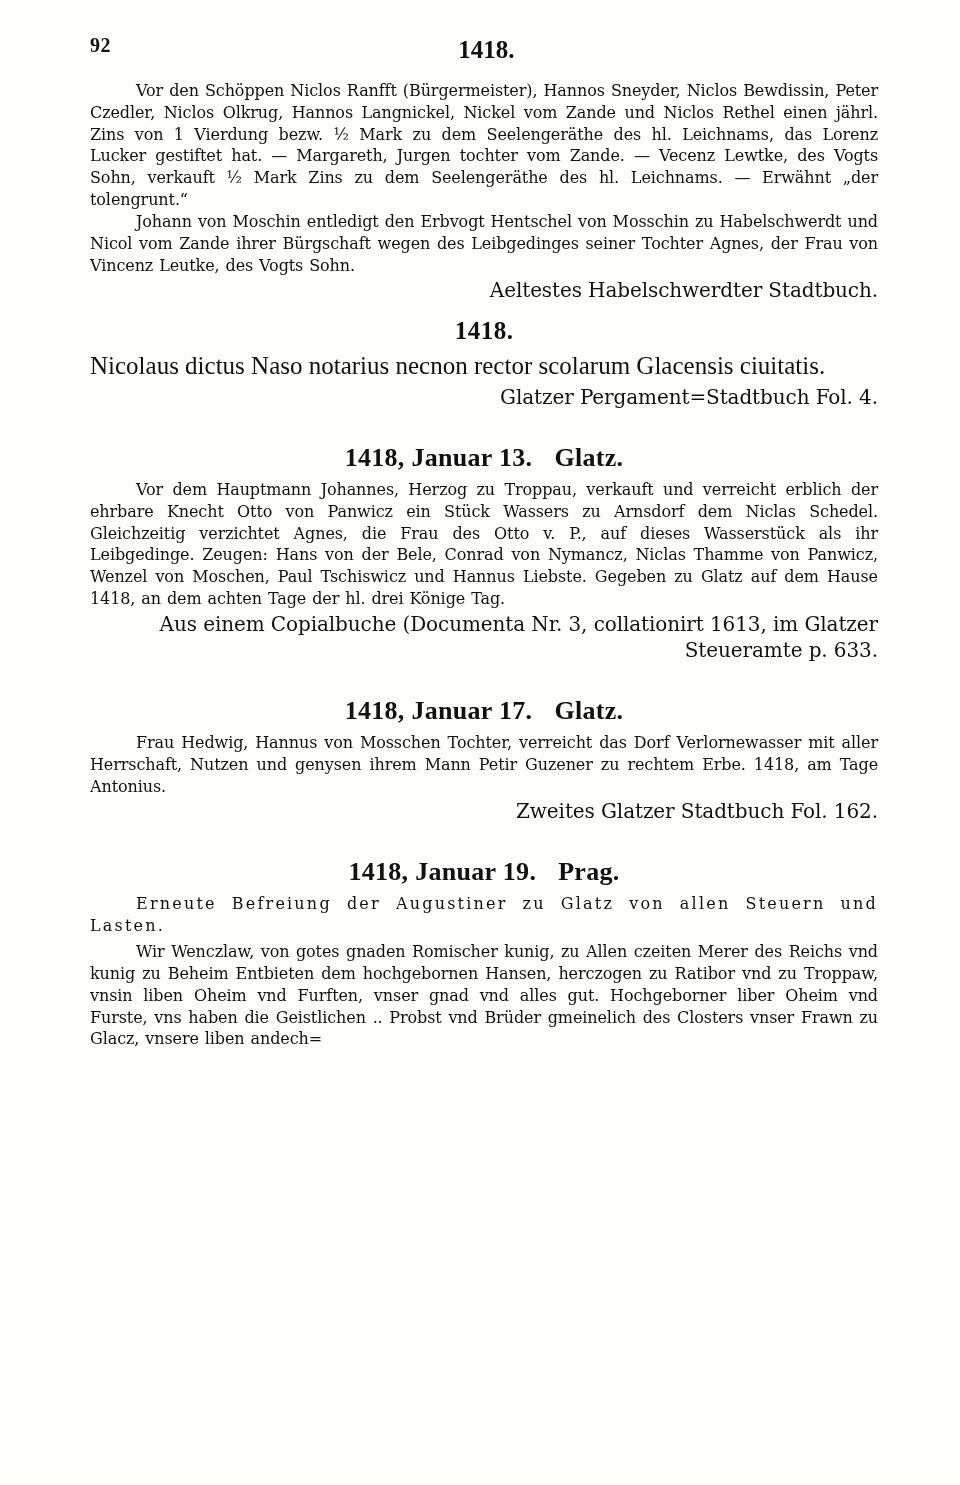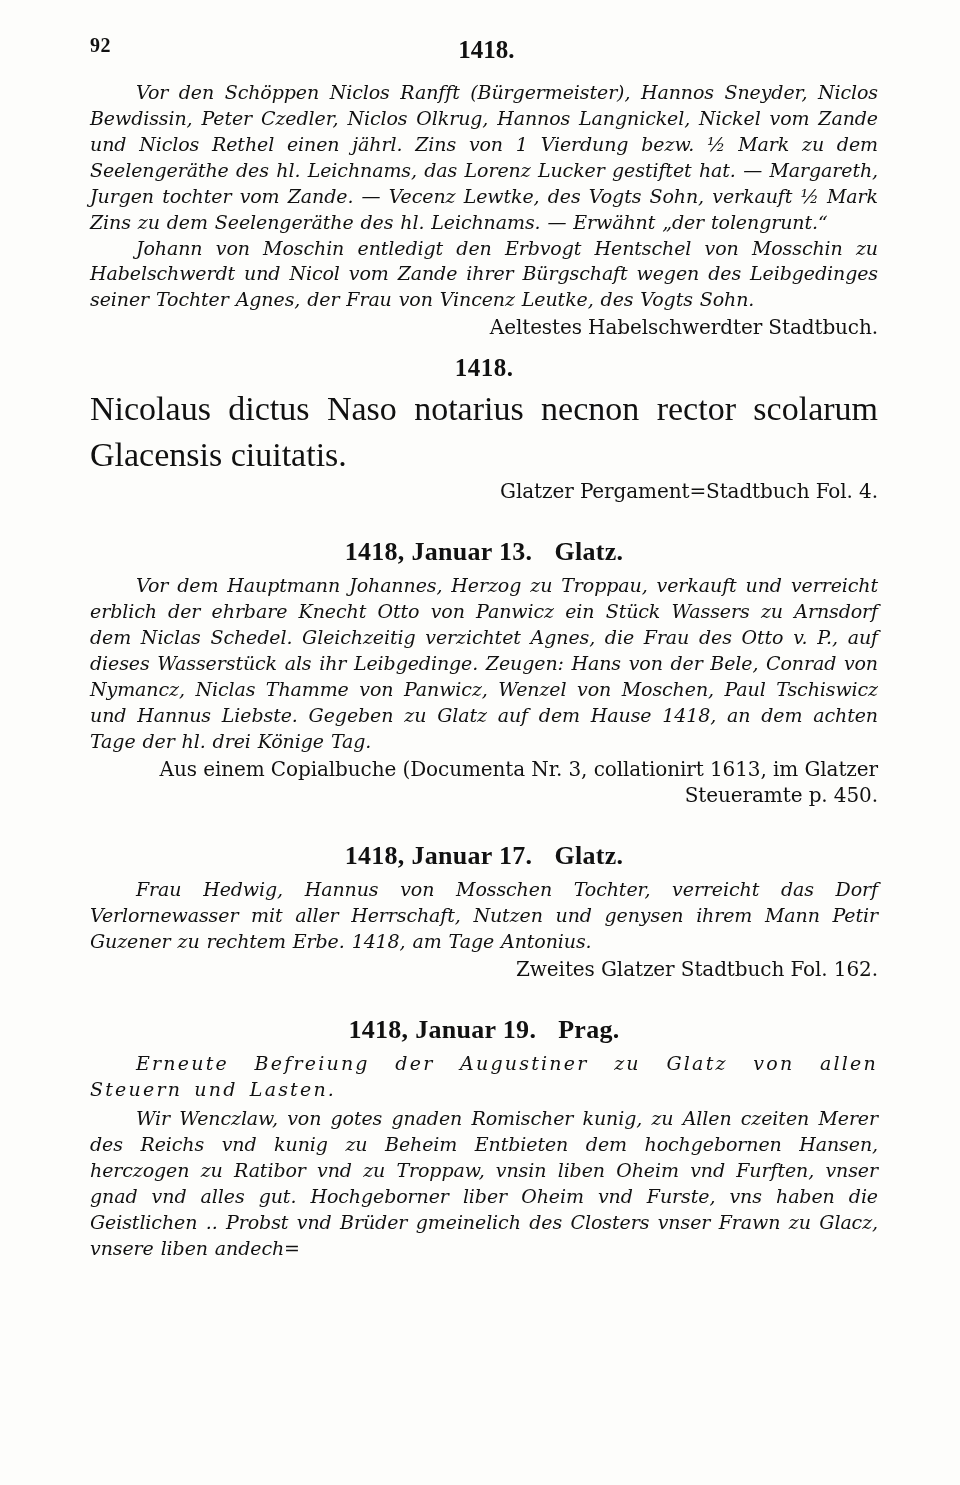--- a/index.html
+++ b/index.html
@@ -44,27 +44,26 @@
     transform: translateX(-46%);
     top: 2px;
     font-family: "Liberation Serif", serif;
     font-weight: bold;
     font-size: 25px;
   }
 
   
   .frak {
     font-family: "DejaVu Serif", serif;
-    font-size: 19px;
+    font-size: 16px;
     line-height: 1.365;
     text-align: justify;
     text-justify: inter-word;
     letter-spacing: -0.1px;
     word-spacing: 1px;
-    font-style: italic;
   }
   .frak p {
     margin: 0;
   }
   .indent {
     text-indent: 46px;
   }
   .src {
     font-family: "DejaVu Serif", serif;
     font-size: 20px;
@@ -77,21 +76,21 @@
   .centered-year {
     text-align: center;
     font-family: "Liberation Serif", serif;
     font-weight: bold;
     font-size: 25px;
     margin: 14px 0 4px 0;
     letter-spacing: 0.5px;
   }
   .latin {
     font-family: "Liberation Serif", serif;
-    font-size: 34px;
+    font-size: 25px;
     line-height: 1.34;
     text-align: justify;
     margin: 0;
   }
   .head {
     text-align: center;
     font-family: "Liberation Serif", serif;
     font-weight: bold;
     font-size: 26px;
     margin: 33px 0 6px 0;
@@ -129,21 +128,21 @@
     <div class="centered-year">1418.</div>
     <p class="latin indent-l">Nicolaus dictus Naso notarius necnon rector scolarum Glacensis ciuitatis.</p>
     <p class="src">Glatzer Pergament=Stadtbuch Fol. 4.</p>
 
     <div class="head">
       <span>1418, Januar 13.</span><span class="gap"></span><span>Glatz.</span>
     </div>
     <div class="frak">
       <p class="indent">Vor dem Hauptmann Johannes, Herzog zu Troppau, verkauft und verreicht erblich der ehrbare Knecht Otto von Panwicz ein Stück Wassers zu Arnsdorf dem Niclas Schedel. Gleichzeitig verzichtet Agnes, die Frau des Otto v. P., auf dieses Wasserstück als ihr Leibgedinge. Zeugen: Hans von der Bele, Conrad von Nymancz, Niclas Thamme von Panwicz, Wenzel von Moschen, Paul Tschiswicz und Hannus Liebste. Gegeben zu Glatz auf dem Hause 1418, an dem achten Tage der hl. drei Könige Tag.</p>
     </div>
-    <p class="src">Aus einem Copialbuche (Documenta Nr. 3, collationirt 1613, im Glatzer Steueramte p. 450.</p>
+    <p class="src">Aus einem Copialbuche (Documenta Nr. 3, collationirt 1613, im Glatzer Steueramte p. 633.</p>
 
     <div class="head">
       <span>1418, Januar 17.</span><span class="gap"></span><span>Glatz.</span>
     </div>
     <div class="frak">
       <p class="indent">Frau Hedwig, Hannus von Mosschen Tochter, verreicht das Dorf Verlornewasser mit aller Herrschaft, Nutzen und genysen ihrem Mann Petir Guzener zu rechtem Erbe. 1418, am Tage Antonius.</p>
     </div>
     <p class="src">Zweites Glatzer Stadtbuch Fol. 162.</p>
 
     <div class="head">

